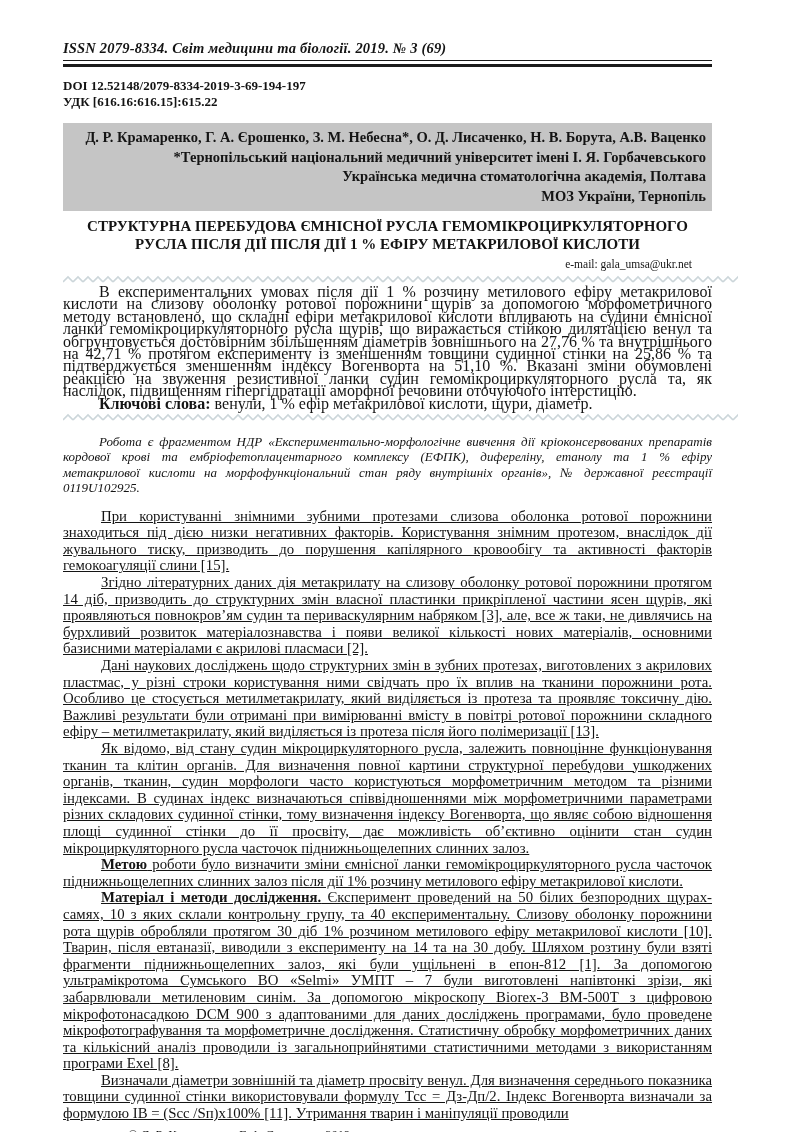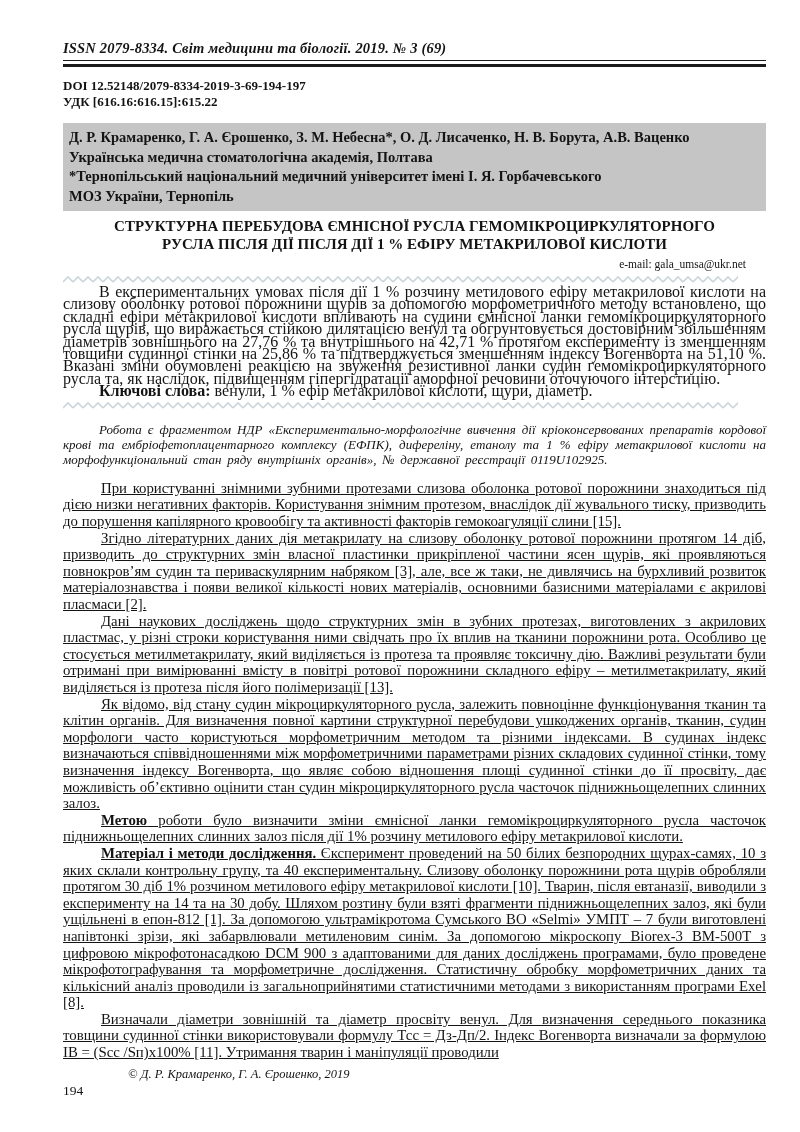--- a/index.html
+++ b/index.html
@@ -3,21 +3,21 @@
 <meta charset="utf-8">
 <style>
   html, body { margin: 0; padding: 0; background: #9a9a9a; }
   .page {
     position: relative;
     width: 800px;
     height: 1132px;
     margin: 0 auto;
     background: #ffffff;
     box-sizing: border-box;
-    padding: 40px 34px 0 63px;
+    padding: 40px 88px 0 63px;
     font-family: "Liberation Serif", "DejaVu Serif", serif;
     color: #141414;
     overflow: hidden;
   }
   .journal-line {
     font-size: 14.5px;
     font-weight: bold;
     font-style: italic;
     letter-spacing: 0.2px;
   }
@@ -29,21 +29,21 @@
   }
   .doi-block { margin-top: 11px; }
   .doi-line, .udk-line {
     font-size: 13px;
     font-weight: bold;
     line-height: 16px;
   }
   .authors-box {
     margin-top: 13px;
     background: #c5c5c5;
-    text-align: left;
+    text-align: right;
     font-weight: bold;
     font-size: 14.5px;
     line-height: 19.5px;
     padding: 5px 6px;
   }
   .article-title {
     margin-top: 7px;
     text-align: center;
     font-weight: bold;
     font-size: 15px;
@@ -102,22 +102,22 @@
   <div class="journal-line">ISSN 2079-8334. Світ медицини та біології. 2019. № 3 (69)</div>
   <div class="double-rule"></div>
 
   <div class="doi-block">
     <div class="doi-line">DOI 12.52148/2079-8334-2019-3-69-194-197</div>
     <div class="udk-line">УДК [616.16:616.15]:615.22</div>
   </div>
 
   <div class="authors-box">
     <div>Д. Р. Крамаренко, Г. А. Єрошенко, З. М. Небесна*, О. Д. Лисаченко, Н. В. Борута, А.В. Ваценко</div>
+    <div>*Тернопільський національний медичний університет імені І. Я. Горбачевського</div>
     <div>Українська медична стоматологічна академія, Полтава</div>
-    <div>*Тернопільський національний медичний університет імені І. Я. Горбачевського</div>
     <div>МОЗ України, Тернопіль</div>
   </div>
 
   <div class="article-title">
     <div>СТРУКТУРНА ПЕРЕБУДОВА ЄМНІСНОЇ РУСЛА ГЕМОМІКРОЦИРКУЛЯТОРНОГО</div>
     <div>РУСЛА ПІСЛЯ ДІЇ ПІСЛЯ ДІЇ 1 % ЕФІРУ МЕТАКРИЛОВОЇ КИСЛОТИ</div>
   </div>
 
   <div class="email-line">e-mail: gala_umsa@ukr.net</div>
 

